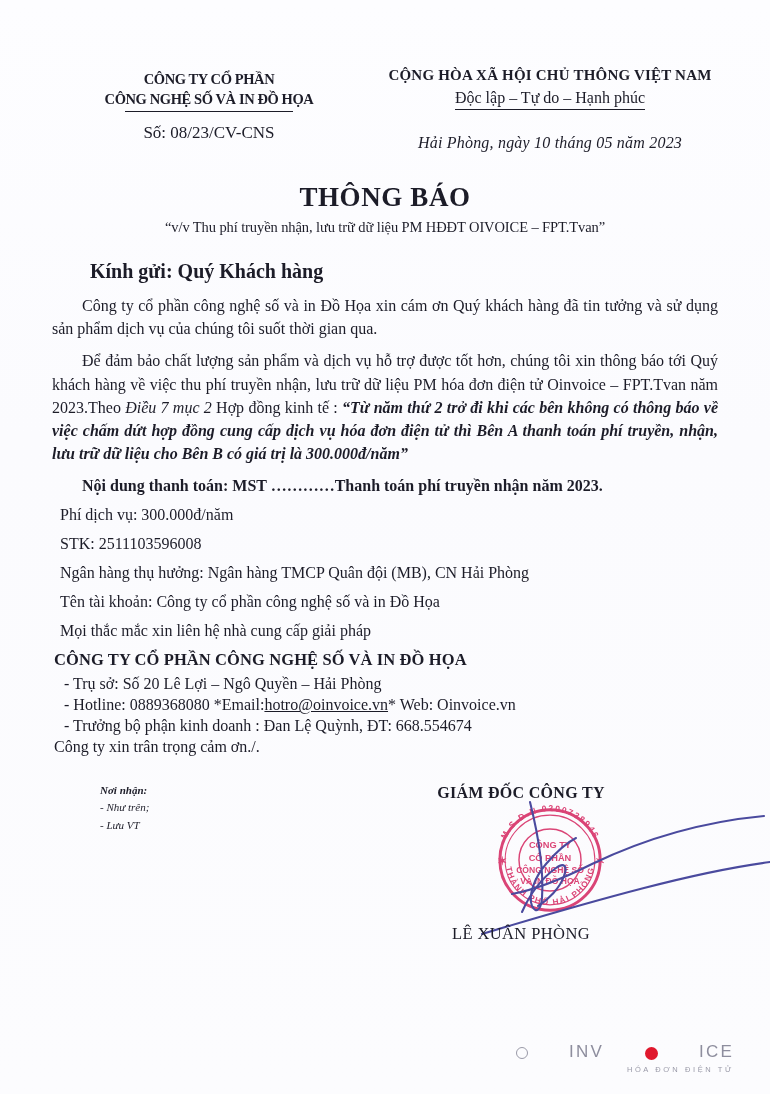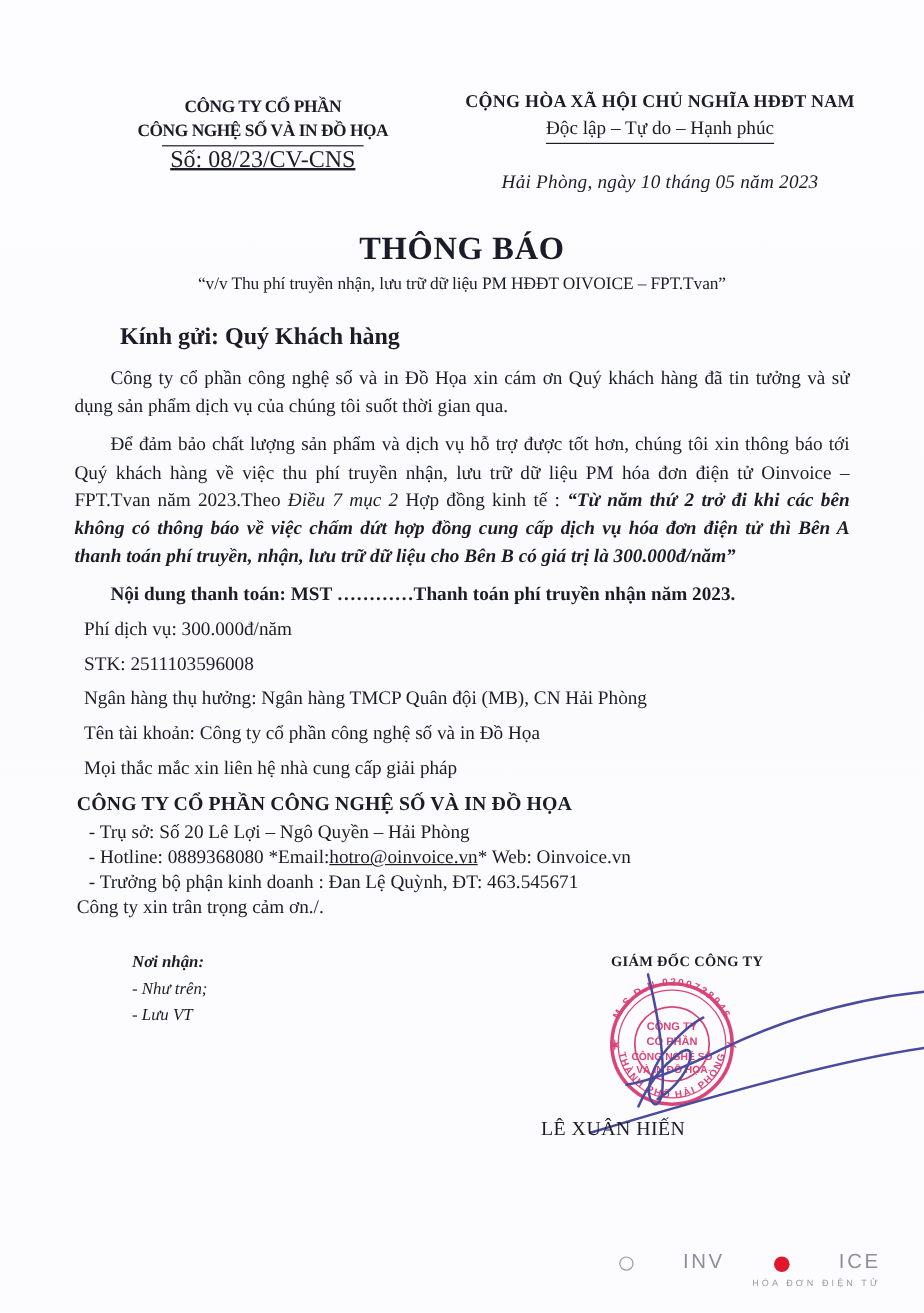--- a/index.html
+++ b/index.html
@@ -11,21 +11,21 @@
     font-family: "Liberation Serif", "DejaVu Serif", serif;
     color: #1c1c28;
     position: relative;
     overflow: hidden;
   }
   .page {
     position: relative;
     width: 770px;
     height: 1094px;
     background: linear-gradient(180deg,#fdfdff 0%, #fbfbfe 40%, #fcfcfe 100%);
-    padding: 14px;
+    padding: 4px;
   }
   
   .header {
     display: flex;
     padding: 58px 40px 0 40px;
   }
   .hdr-left {
     width: 330px;
     text-align: center;
     padding-top: 8px;
@@ -42,22 +42,22 @@
     line-height: 1.35;
     white-space: nowrap;
   }
   .org-underline {
     width: 168px;
     height: 1.3px;
     background: #1c1c28;
     margin: 2px auto 0 auto;
   }
   .doc-no {
-    font-size: 20px;
-    text-decoration: underline;
+    font-size: 17px;
+    margin-top: 11px;
   }
   .nation {
     font-weight: bold;
     font-size: 15px;
     letter-spacing: 0.2px;
     line-height: 1.3;
   }
   .motto {
     font-size: 16px;
     line-height: 1.35;
@@ -137,38 +137,37 @@
   .sign-zone {
     position: relative;
     margin-top: 26px;
     height: 200px;
   }
   .recipients {
     position: absolute;
     left: 48px;
     top: 0;
     font-style: italic;
-    font-size: 14px;
+    font-size: 11px;
     line-height: 1.55;
   }
   .recipients .rec-title { font-weight: bold; }
   .sign-right {
     position: absolute;
     right: 72px;
     top: 2px;
     text-align: center;
     width: 250px;
   }
   .sign-role {
     font-weight: bold;
-    font-size: 12px;
+    font-size: 16px;
     letter-spacing: 0.3px;
     position: relative;
     z-index: 4;
-    text-align: right;
   }
   .sign-name {
     font-size: 16.5px;
     letter-spacing: 0.4px;
     margin-top: 122px;
     position: relative;
     z-index: 4;
   }
   
   .stamp {
@@ -238,21 +237,21 @@
 <div class="page">
 
   <div class="header">
     <div class="hdr-left">
       <div class="org-line1">CÔNG TY CỔ PHẦN</div>
       <div class="org-line2">CÔNG NGHỆ SỐ VÀ IN ĐỒ HỌA</div>
       <div class="org-underline"></div>
       <div class="doc-no">Số: 08/23/CV-CNS</div>
     </div>
     <div class="hdr-right">
-      <div class="nation">CỘNG HÒA XÃ HỘI CHỦ NGHĨA HĐĐT NAM</div>
+      <div class="nation">CỘNG HÒA XÃ HỘI CHỦ THÔNG VIỆT NAM</div>
       <div class="motto">Độc lập – Tự do – Hạnh phúc</div>
       <div class="place-date">Hải Phòng, ngày  10  tháng  05 năm 2023</div>
     </div>
   </div>
 
   <div class="title-block">
     <div class="main-title">THÔNG BÁO</div>
     <div class="subtitle"><span>“v/v </span><span class="ital">Thu phí truyền nhận, lưu trữ dữ liệu PM HĐĐT OIVOICE – FPT.Tvan</span><span>”</span></div>
   </div>
 
@@ -269,21 +268,21 @@
     <p class="detail">Phí dịch vụ: 300.000đ/năm</p>
     <p class="detail">STK: 2511103596008</p>
     <p class="detail">Ngân hàng thụ hưởng: Ngân hàng TMCP Quân đội (MB), CN Hải Phòng</p>
     <p class="detail">Tên tài khoản: Công ty cổ phần công nghệ số và in Đồ Họa</p>
     <p class="detail">Mọi thắc mắc xin liên hệ nhà cung cấp giải pháp</p>
 
     <p class="company-bold">CÔNG TY CỔ PHẦN CÔNG NGHỆ SỐ VÀ IN ĐỒ HỌA</p>
 
     <p class="dash-line">- Trụ sở: Số 20 Lê Lợi – Ngô Quyền – Hải Phòng</p>
     <p class="dash-line l2"><span>-  Hotline: 0889368080 *Email:</span><span class="link-u">hotro@oinvoice.vn</span><span>* Web: Oinvoice.vn</span></p>
-    <p class="dash-line l2">- Trưởng bộ phận kinh doanh : Đan Lệ Quỳnh, ĐT: 463.545671</p>
+    <p class="dash-line l2">- Trưởng bộ phận kinh doanh : Đan Lệ Quỳnh, ĐT: 668.554674</p>
     <p class="thanks">Công ty xin trân trọng cảm ơn./.</p>
 
     <div class="sign-zone">
 
       <div class="recipients">
         <div class="rec-title">Nơi nhận:</div>
         <div>- Như trên;</div>
         <div>- Lưu VT</div>
       </div>
 
@@ -315,21 +314,21 @@
         <g fill="none" stroke="#4a4a9e" stroke-width="2.1" stroke-linecap="round">
           <path d="M 58 20 C 66 52, 72 86, 70 116 C 69 128, 64 132, 60 124 C 56 114, 62 96, 74 82 C 86 68, 96 60, 104 56"></path>
           <path d="M 50 130 C 58 112, 70 96, 84 86 C 92 80, 96 84, 92 94 C 88 106, 76 118, 66 124"></path>
           <path d="M 40 112 C 62 108, 88 98, 120 82 C 170 58, 228 40, 292 34"></path>
           <path d="M 10 152 C 50 140, 110 122, 172 106 C 226 92, 268 84, 298 80"></path>
         </g>
       </svg>
 
       <div class="sign-right">
         <div class="sign-role">GIÁM ĐỐC CÔNG TY</div>
-        <div class="sign-name">LÊ XUÂN HIẾN</div>
+        <div class="sign-name">LÊ XUÂN PHÒNG</div>
       </div>
     </div>
   </div>
 
   <div class="footer-logo">
     <div class="logo-main">
       <span class="logo-ring"></span>
         <span>INV</span>
         <span class="logo-dot"></span>
         <span>ICE</span>

